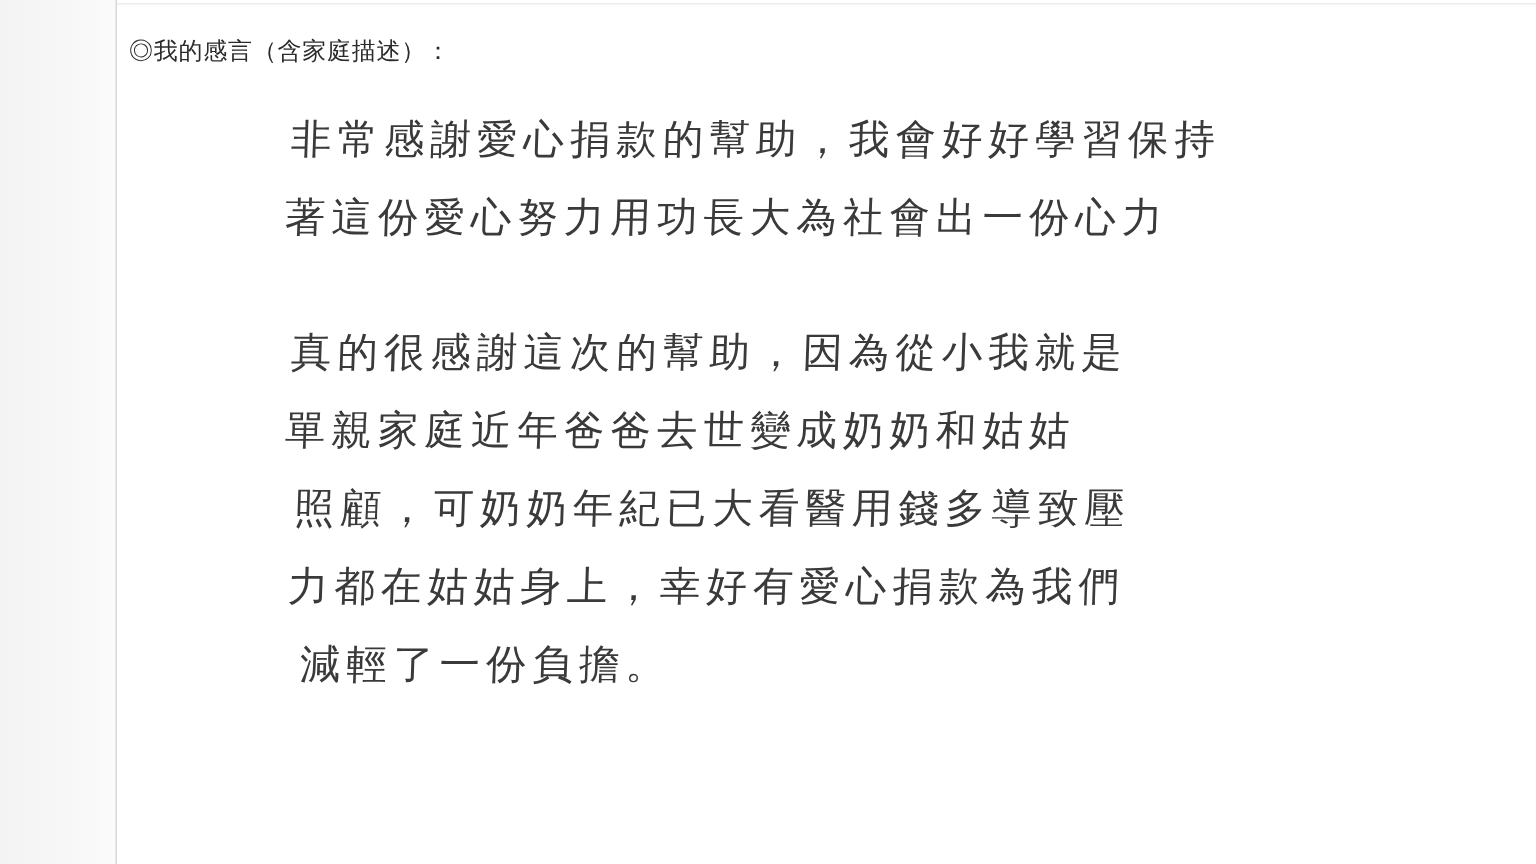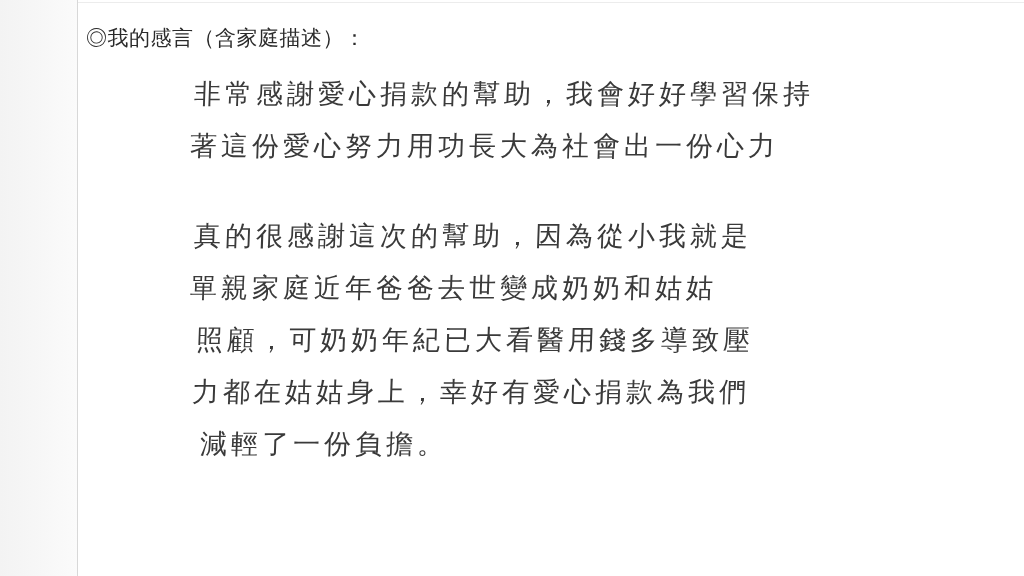--- a/index.html
+++ b/index.html
@@ -46,21 +46,21 @@
     height: 1px;
     background: #ececec;
   }
 
   
   .heading {
     position: absolute;
     top: 24px;
     left: 86px;
     font-family: Liberation Sans, sans-serif;
-    font-size: 21px;
+    font-size: 16px;
     letter-spacing: 0.5px;
     color: #2b2b2b;
     white-space: nowrap;
   }
 
   
   .hw-block {
     position: absolute;
     left: 190px;
     width: 700px;

